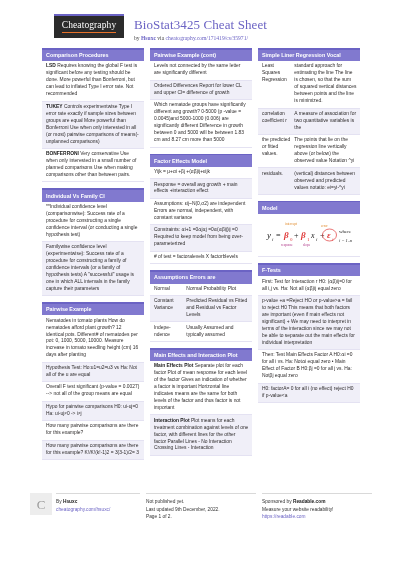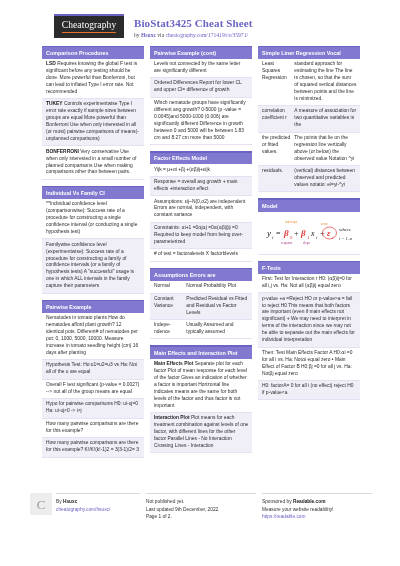--- a/index.html
+++ b/index.html
@@ -15,21 +15,21 @@
   .logo-wrap{width:70px;flex:0 0 70px;}
   .logo-bar{height:2px;background:#6b63c4;width:70px;}
   .logo{
     background:#2b2b2b;color:#ffffff;width:70px;height:22px;
     display:flex;align-items:center;justify-content:center;
     font-family:"Liberation Serif", serif;font-size:9.5px;letter-spacing:.1px;
     position:relative;
   }
   .logo span{border-bottom:1.4px solid #e8722a;padding-bottom:1px;line-height:1;}
   .title-wrap{margin-left:10px;padding-top:3px;}
-  .doc-title{font-size:11px;color:#6b63c4;font-weight:bold;line-height:1.25;letter-spacing:.1px;}
+  .doc-title{font-size:13px;color:#6b63c4;font-weight:normal;line-height:1.25;letter-spacing:.1px;}
   .byline{font-size:5.6px;color:#4a4a4a;margin-top:1.5px;line-height:1.3;}
   .byline b{color:#6b63c4;}
   .byline a{color:#6b63c4;text-decoration:none;}
 
   
   .cols{display:flex;gap:6px;padding:0 28px 0 30px;align-items:flex-start;}
   .col{flex:1 1 0;min-width:0;}
 
   .block{margin-bottom:6px;}
   .block-top{height:1.6px;background:#6b63c4;}

